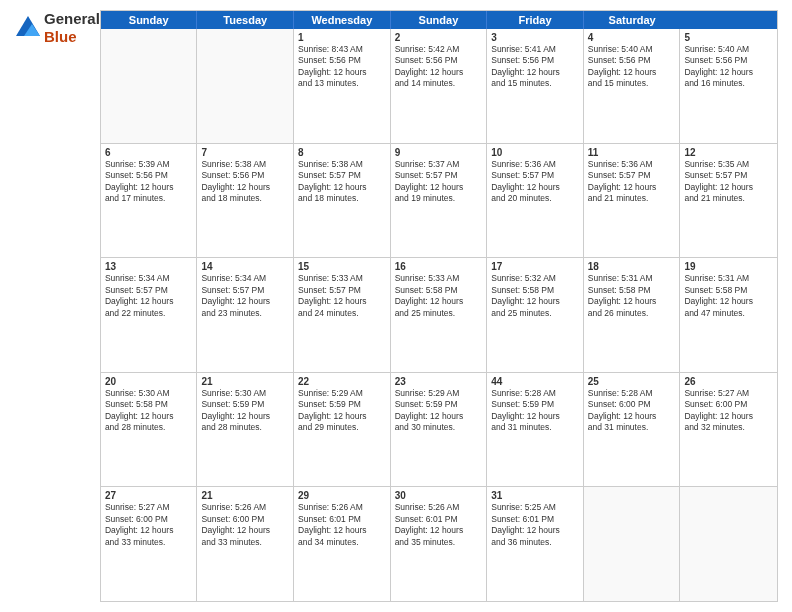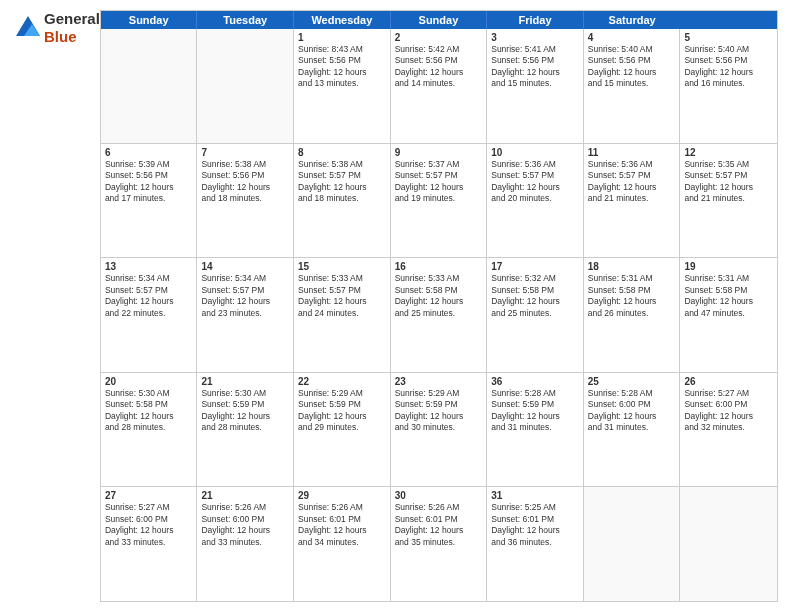--- a/index.html
+++ b/index.html
@@ -294,21 +294,21 @@
             <span class="cell-line">and 29 minutes.</span>
           </div>
           <div class="cal-cell">
             <span class="day-num">23</span>
             <span class="cell-line">Sunrise: 5:29 AM</span>
             <span class="cell-line">Sunset: 5:59 PM</span>
             <span class="cell-line">Daylight: 12 hours</span>
             <span class="cell-line">and 30 minutes.</span>
           </div>
           <div class="cal-cell">
-            <span class="day-num">36</span>
+            <span class="day-num">44</span>
             <span class="cell-line">Sunrise: 5:28 AM</span>
             <span class="cell-line">Sunset: 5:59 PM</span>
             <span class="cell-line">Daylight: 12 hours</span>
             <span class="cell-line">and 31 minutes.</span>
           </div>
           <div class="cal-cell">
             <span class="day-num">25</span>
             <span class="cell-line">Sunrise: 5:28 AM</span>
             <span class="cell-line">Sunset: 6:00 PM</span>
             <span class="cell-line">Daylight: 12 hours</span>

